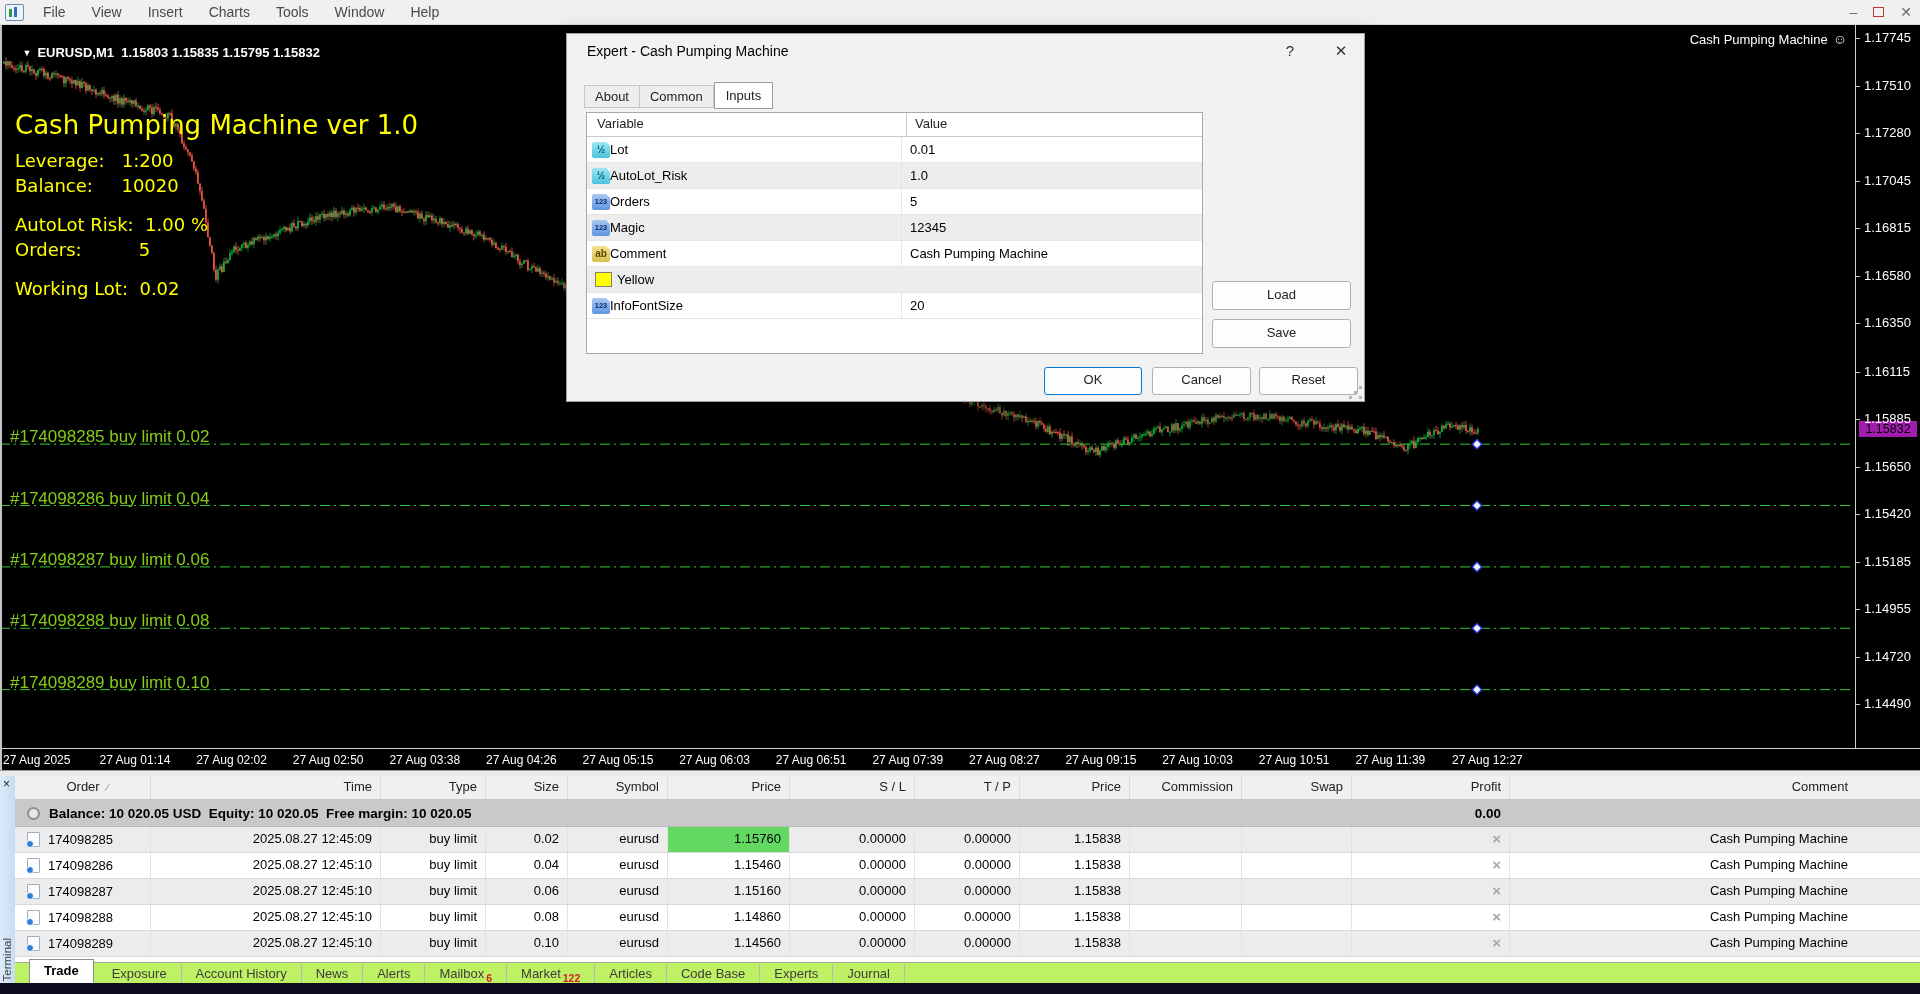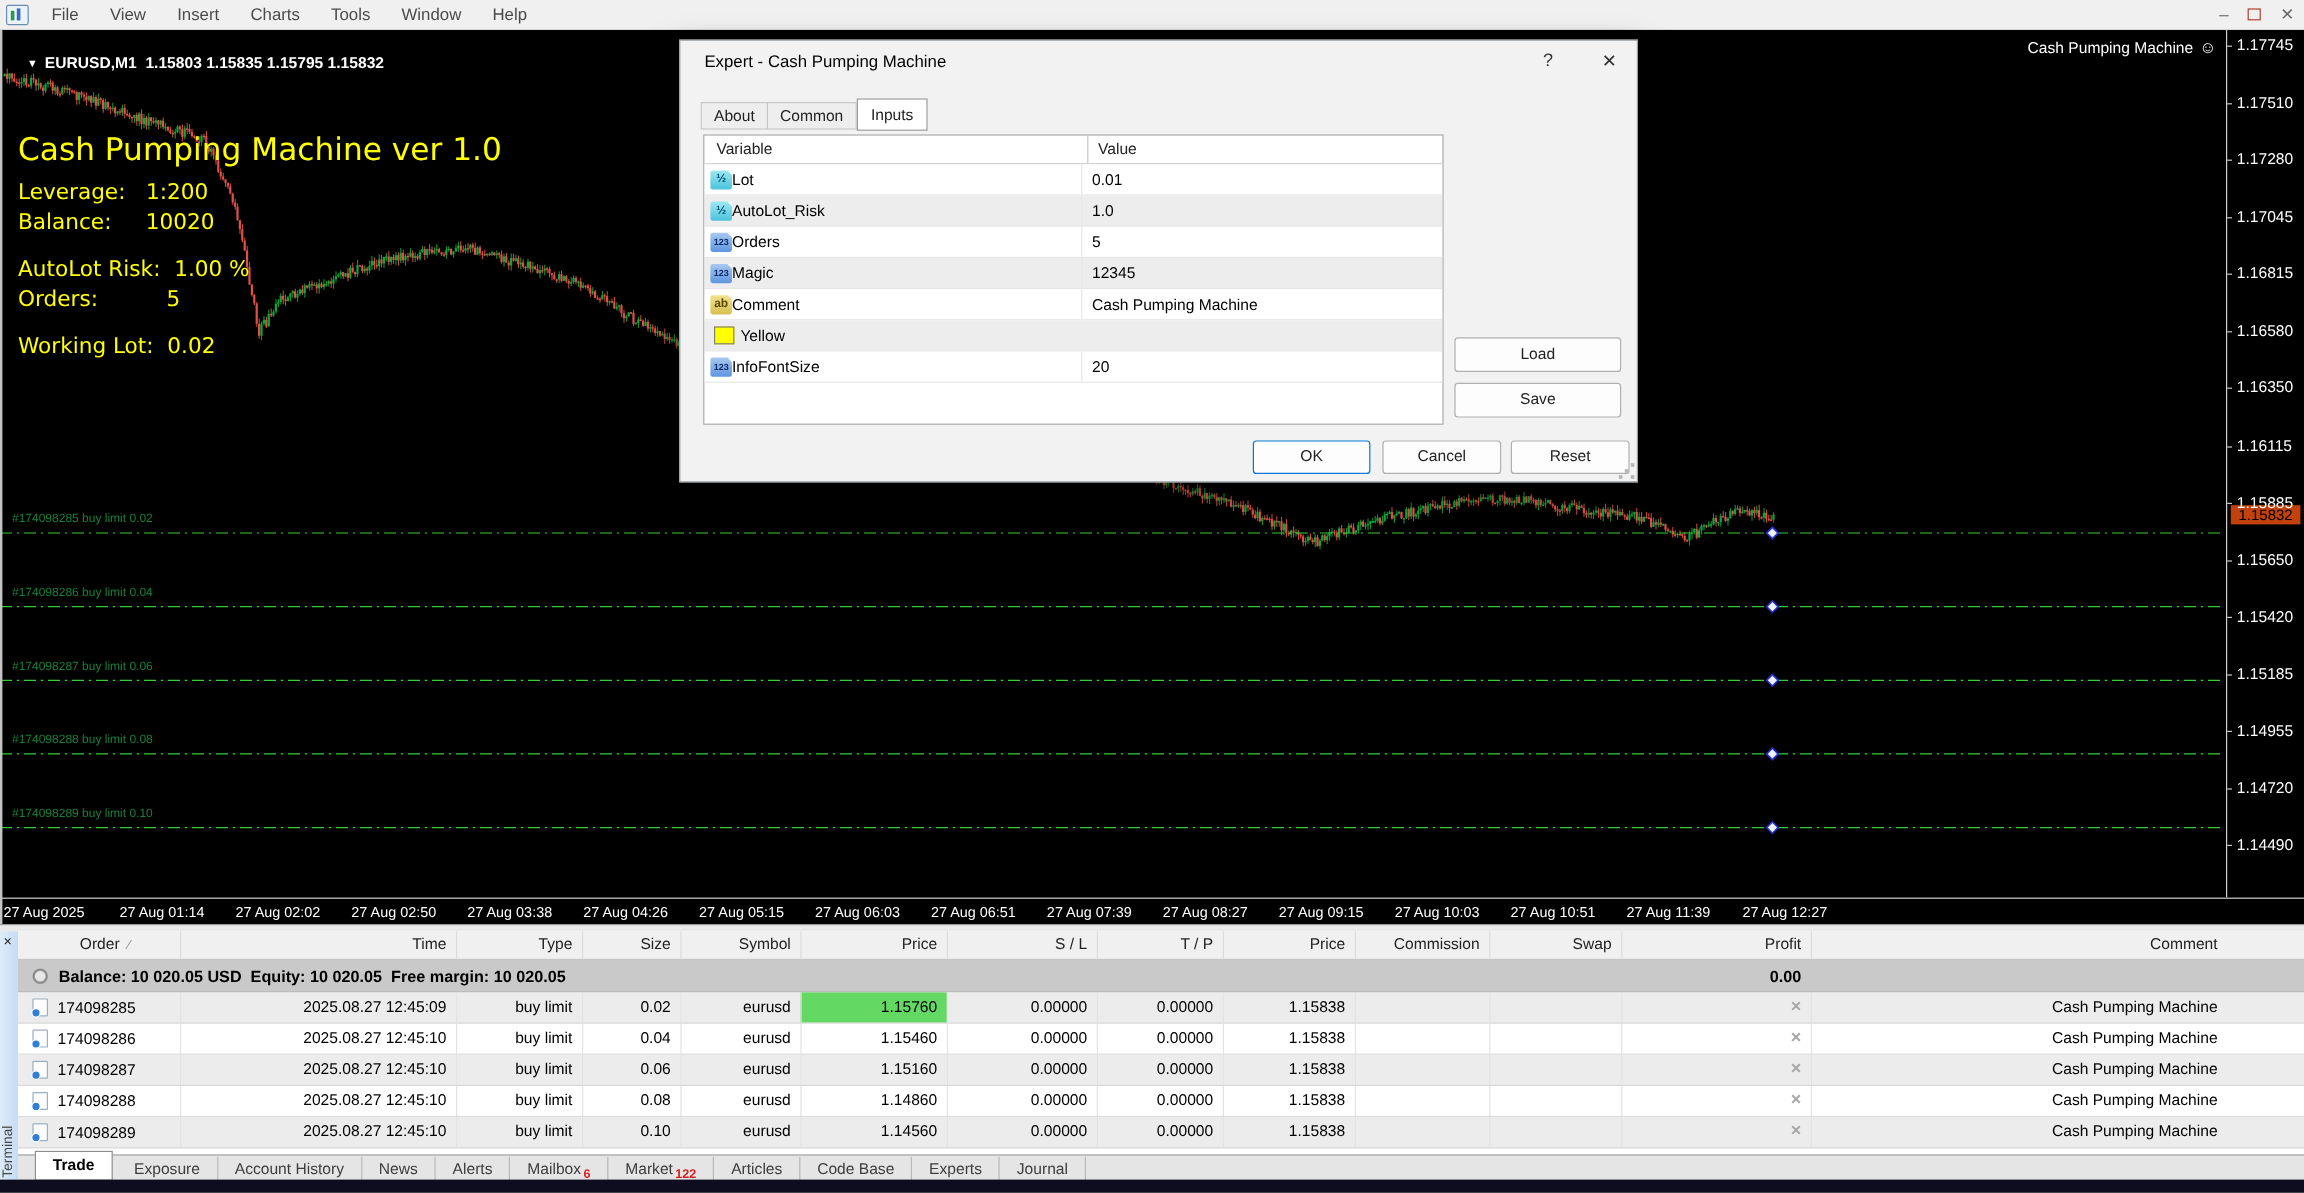--- a/index.html
+++ b/index.html
@@ -23,28 +23,28 @@
   #chart-leftline{position:absolute;top:24px;left:0;width:2px;height:746px;background:#c4c4c4;z-index:4;}
   #plot-svg{position:absolute;top:0;left:0;}
   #symbol-line{position:absolute;top:6px;left:8px;color:#fff;font-size:13px;font-weight:600;white-space:pre;}
   #symbol-line .tri{font-size:9px;margin-right:6px;position:relative;top:-1px;}
   #ea-badge{position:absolute;top:7px;right:8px;color:#fff;font-size:13px;display:flex;align-items:center;gap:5px;}
   #ea-badge .smiley{font-size:14px;}
   #overlay{position:absolute;top:86px;left:15px;color:#ffff00;}
   #overlay .ov-title{font-family:"DejaVu Sans",sans-serif;font-size:26px;margin-bottom:8px;}
   #overlay .ov-line{font-family:"DejaVu Sans",sans-serif;font-size:18px;line-height:25px;white-space:pre;}
   #overlay .gap{margin-top:14px;}
-  .order-line-label{position:absolute;left:10px;color:#15803d;font-size:10px;white-space:pre;}
+  .order-line-label{position:absolute;left:10px;color:#84cc16;font-size:17px;white-space:pre;}
 
   
   #price-axis{position:absolute;top:24px;left:1855px;width:65px;height:724px;background:#000;
               border-left:1px solid #cfcfcf;}
   .tickmark{position:absolute;left:0;width:4px;height:1px;background:#c8c8c8;}
   .ticklabel{position:absolute;left:8px;color:#fff;font-size:13px;}
-  #current-price-tag{position:absolute;left:3px;width:58px;height:16px;background:#c2410c;color:#000;
+  #current-price-tag{position:absolute;left:3px;width:58px;height:16px;background:#a21caf;color:#000;
                      font-size:12.5px;text-align:center;line-height:16px;}
 
   
   #time-axis{position:absolute;top:748px;left:0;width:1920px;height:22px;background:#000;
              border-top:1px solid #cfcfcf;}
   .time-label{position:absolute;top:4px;color:#fff;font-size:12px;white-space:pre;}
 
   
   #splitter{position:absolute;top:770px;left:0;width:1920px;height:6px;background:#e9e9e9;
             border-top:1px solid #9a9a9a;border-bottom:1px solid #b5b5b5;z-index:5;}
@@ -75,21 +75,21 @@
   .orow .cell{font-size:13px;color:#000;line-height:24px;text-align:right;padding-right:8px;
               border-left:1px solid #e3e3e3;height:100%;overflow:hidden;}
   .orow .cell.c-order{text-align:left;border-left:none;display:flex;align-items:center;padding-left:12px;}
   .orow .cell.c-comment{padding-right:72px;}
   .orow .cell.hl{background:#63d963;}
   .doc-icon{width:11px;height:13px;background:#fdfdfd;border:1px solid #9ab0c4;border-radius:1px;
             position:relative;margin-right:8px;flex:none;}
   .doc-icon::after{content:"";position:absolute;left:-2px;bottom:-2px;width:6px;height:6px;border-radius:50%;
                    background:#2f7fd6;border:1px solid #fff;}
   .del{color:#a8a8a8;font-size:15px;font-weight:700;line-height:23px;}
-  #term-tabs{position:absolute;left:15px;right:0;top:186px;height:21px;background:#e5e5e5;
+  #term-tabs{position:absolute;left:15px;right:0;top:186px;height:21px;background:#bef264;
              border-top:1px solid #a5a5a5;display:flex;align-items:flex-end;}
   .term-tab{padding:0 14px;font-size:13px;color:#3d3d3d;line-height:20px;height:20px;
             border-right:1px solid #b8b8b8;white-space:nowrap;}
   .term-tab.active{background:#fff;border:1px solid #8e8e8e;border-right:1px solid #8e8e8e;
                    font-weight:700;color:#000;height:23px;line-height:22px;margin:-3px 4px 0 14px;}
   .tab-badge{color:#d42222;font-size:10.5px;font-weight:700;vertical-align:sub;margin-left:2px;}
   #bottom-strip{position:absolute;top:983px;left:0;width:1920px;height:11px;background:#0d0d1f;z-index:6;}
 
   
   #dialog{position:absolute;left:566px;top:33px;width:797px;height:367px;background:#f2f2f2;

